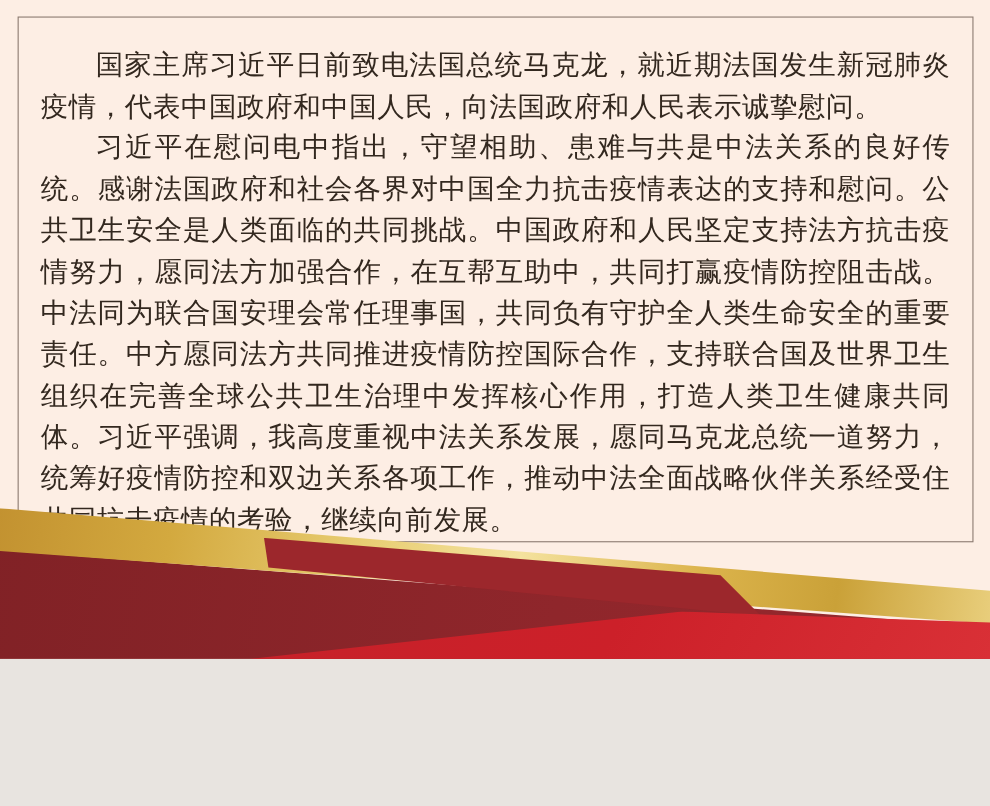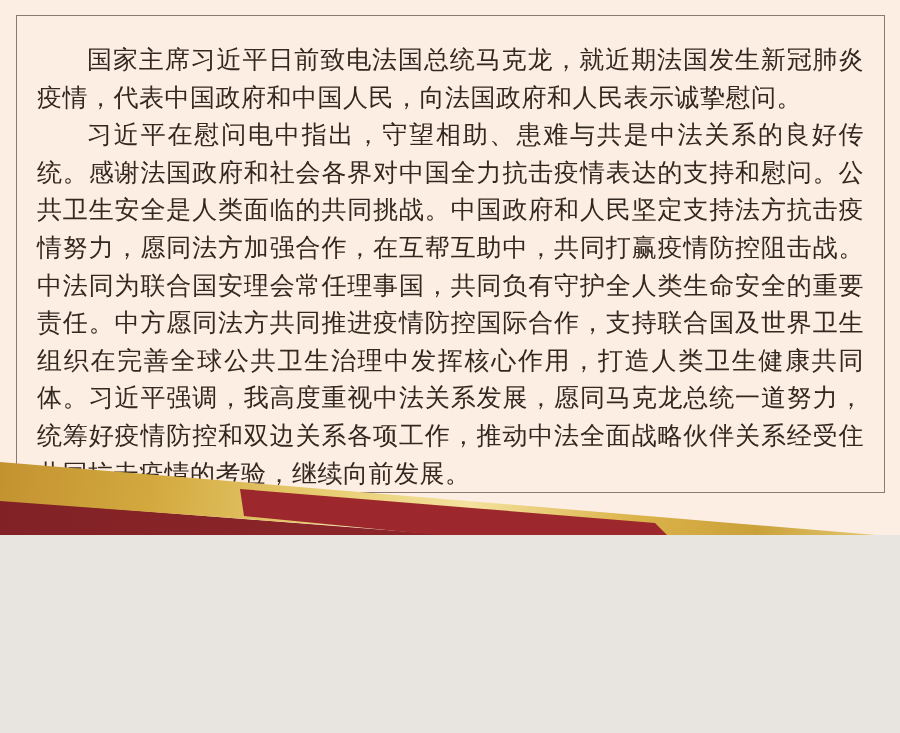--- a/index.html
+++ b/index.html
@@ -1,19 +1,19 @@
 <!DOCTYPE html>
 <html><head>
 <meta charset="utf-8">
 <style>
   html, body { margin: 0; padding: 0; background: #e8e4e0; }
   #canvas {
     position: relative;
     width: 900px;
-    height: 535px;
+    height: 599px;
     margin: 0 auto;
     background: #fdeee4;
     overflow: hidden;
     font-family: "Liberation Serif", "DejaVu Serif", serif;
   }
 
   
   .panel {
     position: absolute;
     left: 16px; top: 15px;

